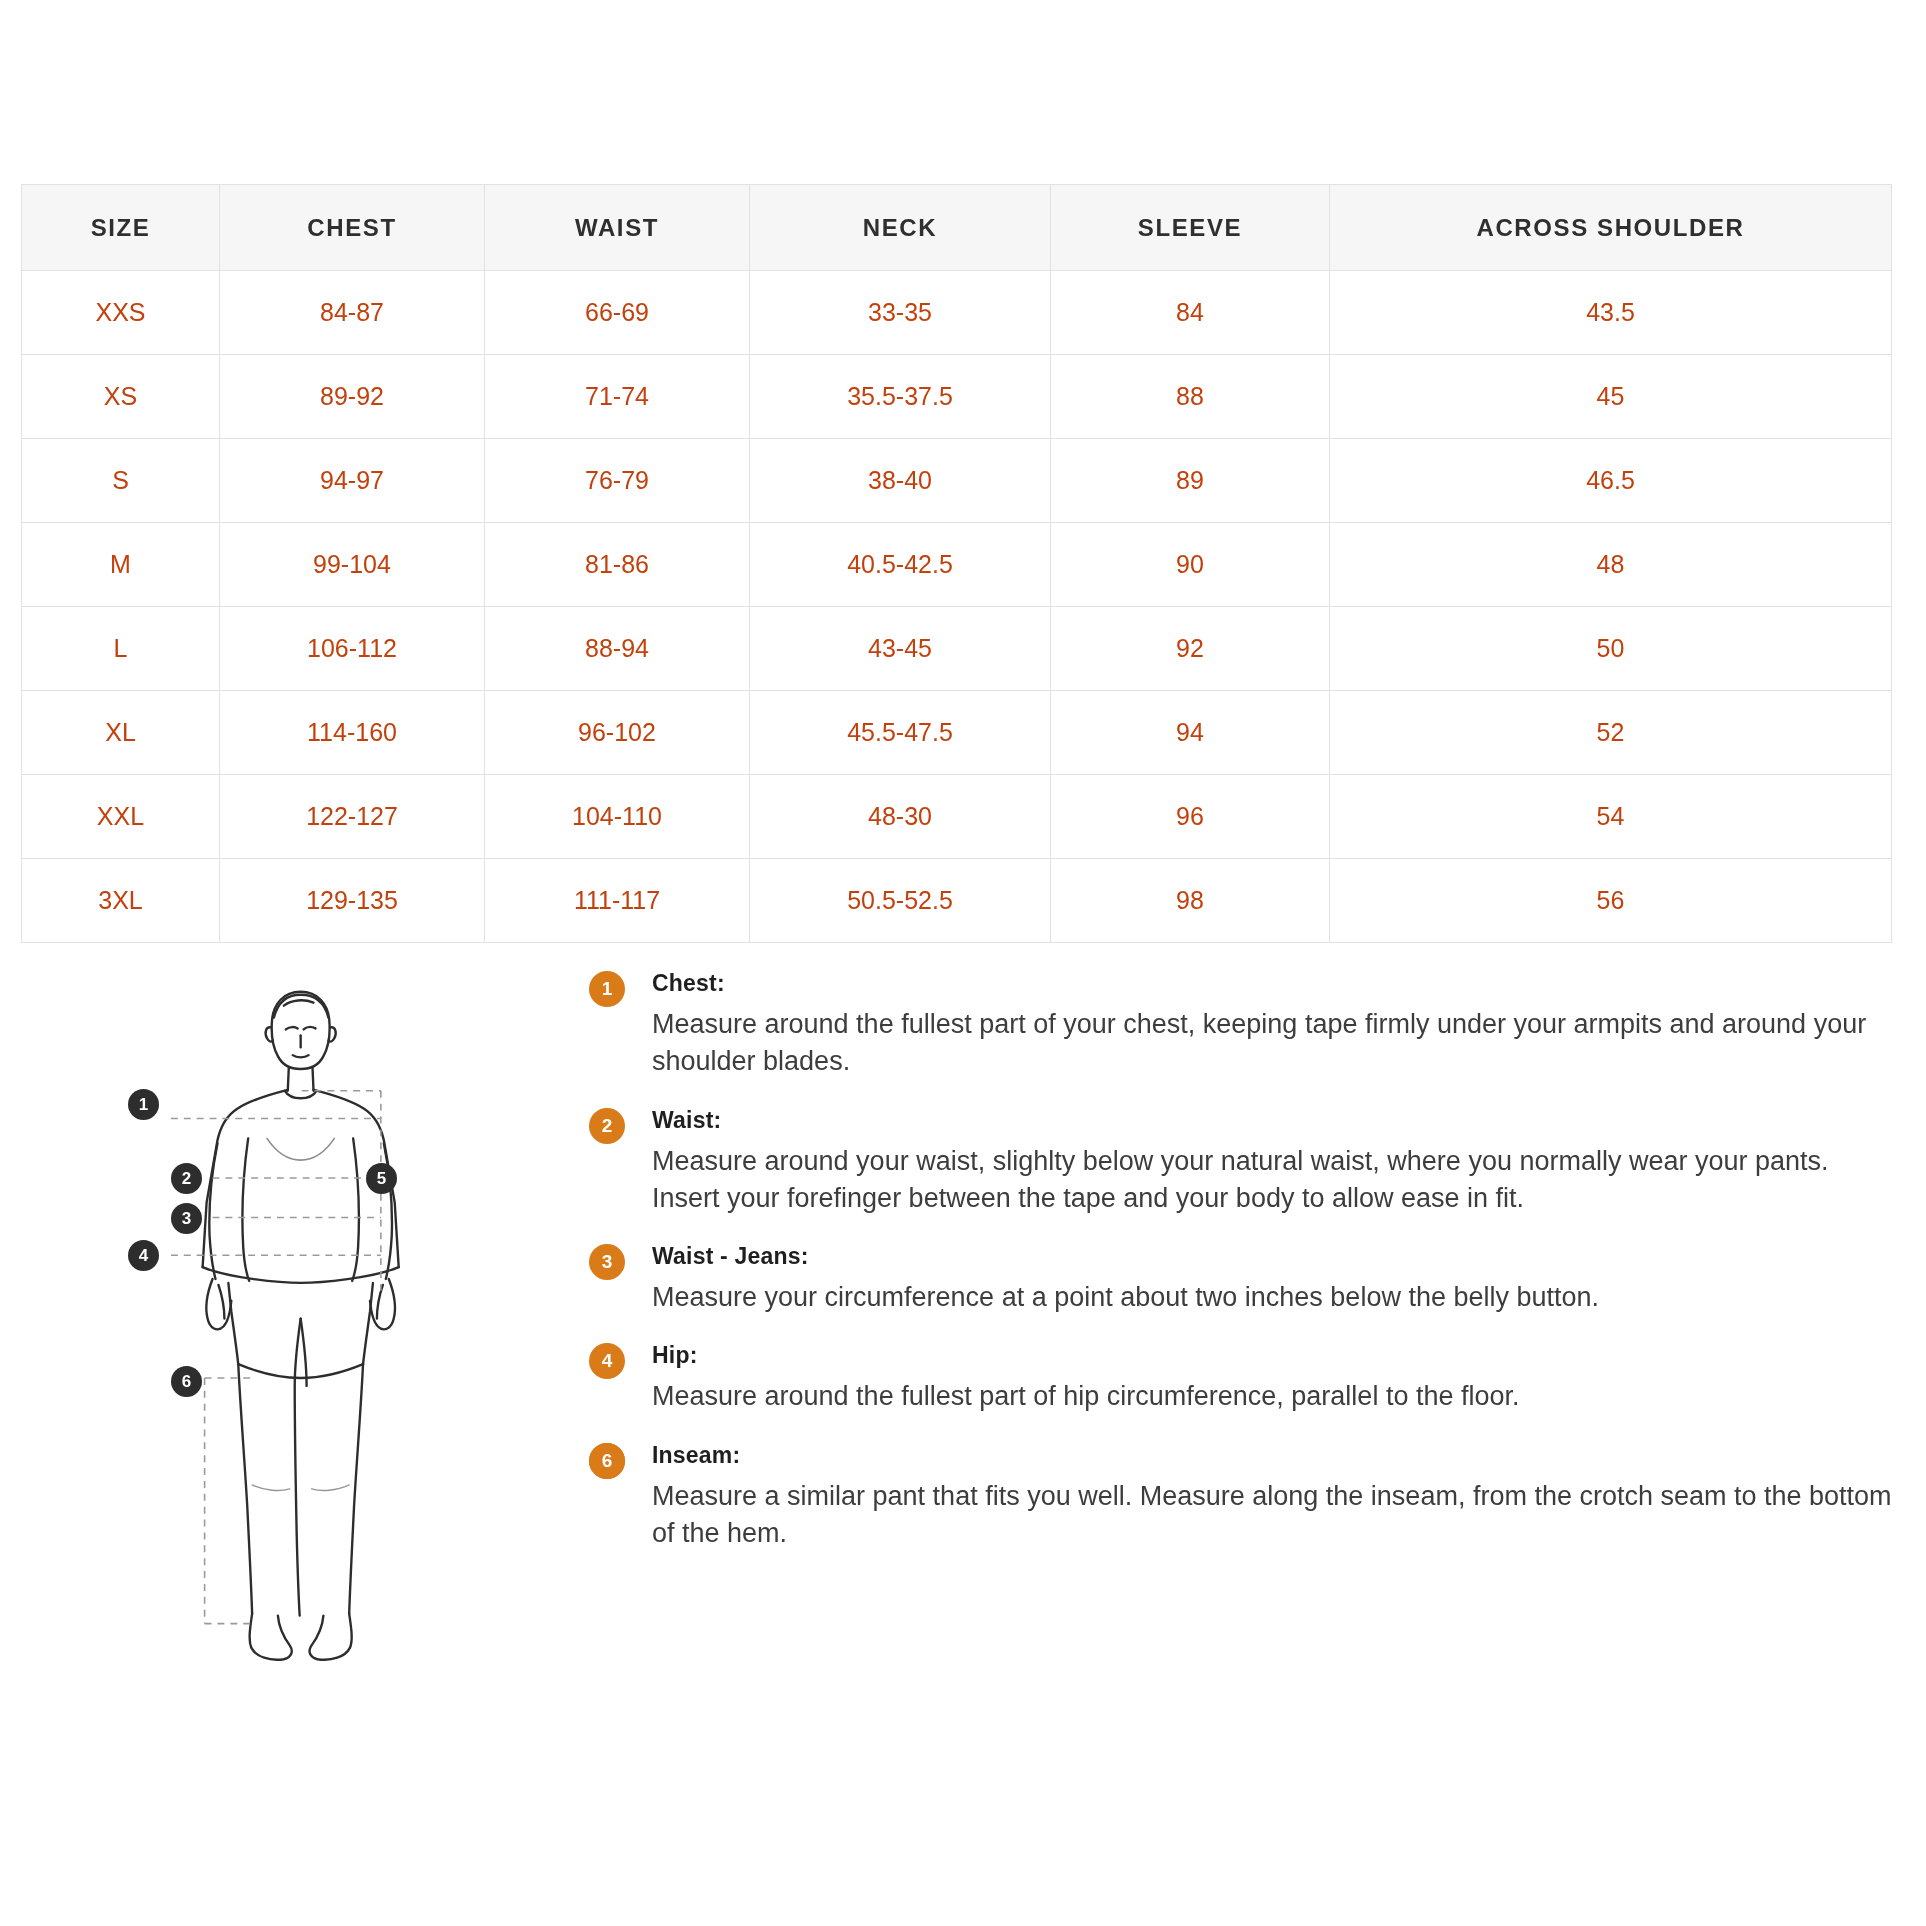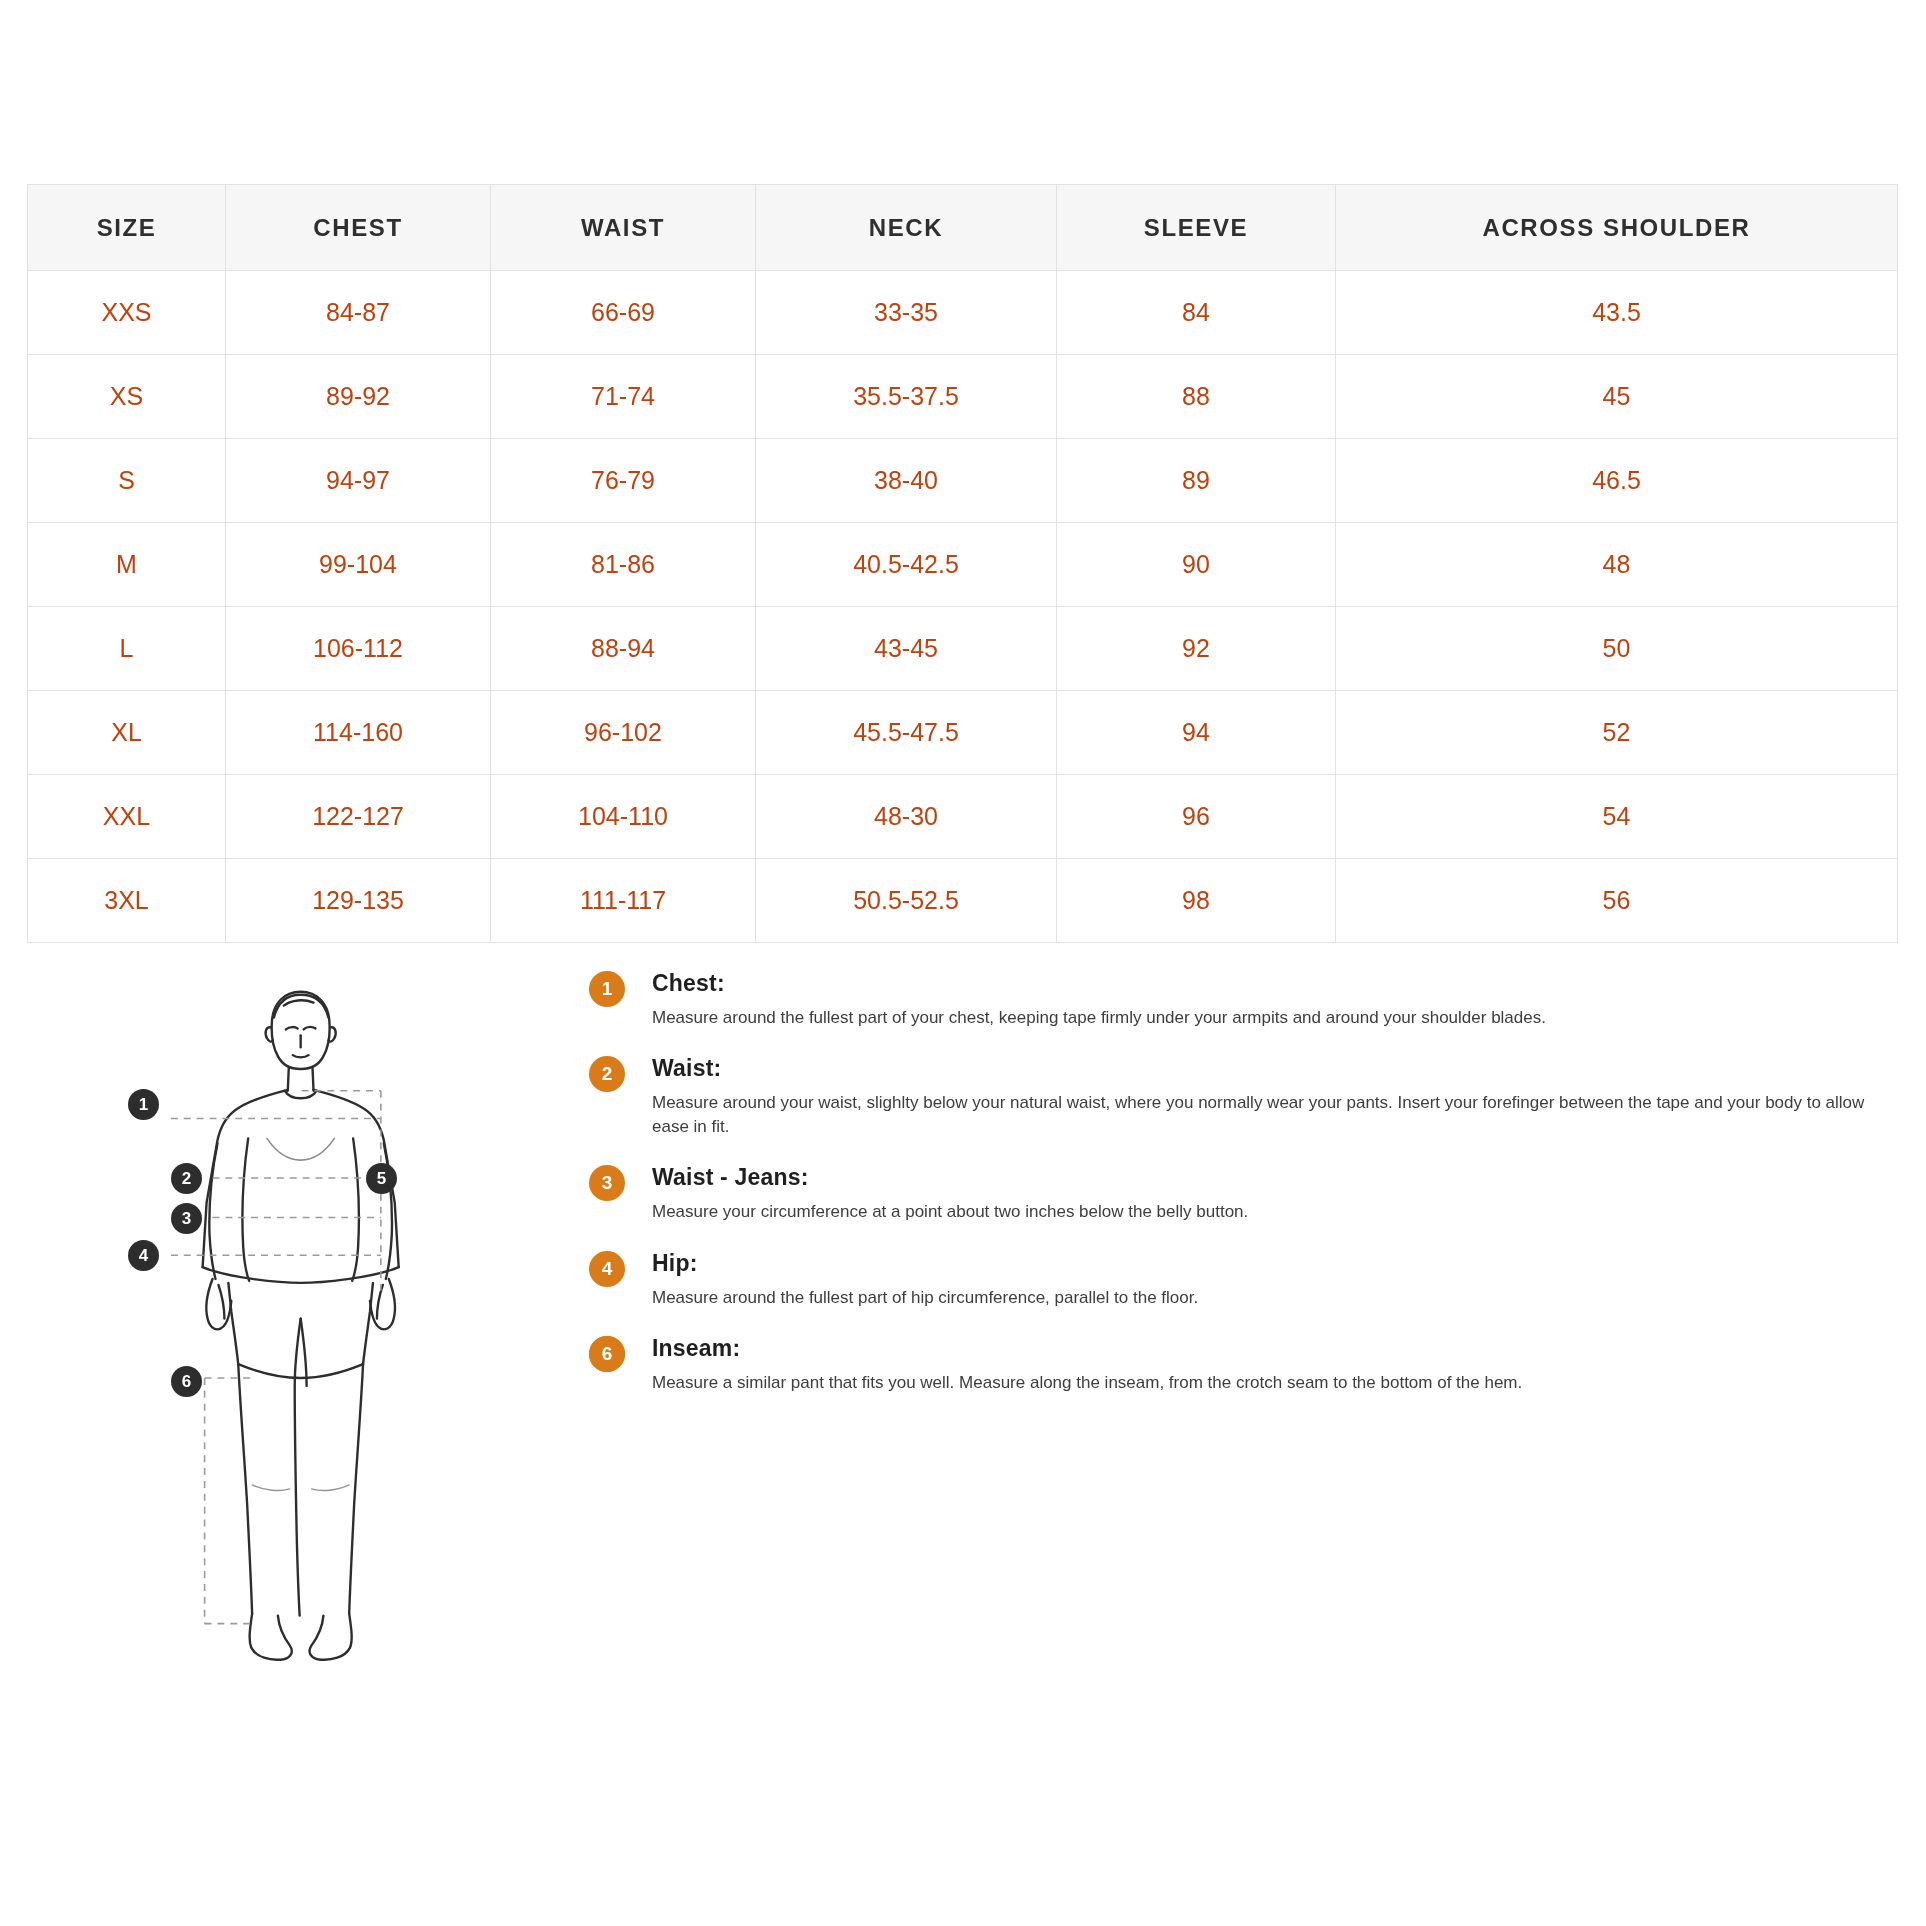--- a/index.html
+++ b/index.html
@@ -18,21 +18,21 @@
   .page {
     position: absolute;
     left: 0; top: 0;
     width: 1927px;
     height: 1927px;
   }
 
   
   .size-table-wrap {
     position: absolute;
-    left: 27px;
+    left: 21px;
     top: 184px;
     width: 1662px;
   }
   table.size-table {
     border-collapse: collapse;
     width: 1871px;
     table-layout: fixed;
   }
   table.size-table th,
   table.size-table td {
@@ -102,21 +102,21 @@
   .guide-label {
     font-size: 23px;
     font-weight: bold;
     color: #1f1f1f;
     letter-spacing: 0.2px;
     display: block;
     margin-bottom: 9px;
     margin-top: 5px;
   }
   .guide-text {
-    font-size: 17px;
+    font-size: 27px;
     line-height: 1.38;
     color: #3d3d3d;
     display: block;
     max-width: 1272px;
   }
 
   
   .fig-marker {
     position: absolute;
     width: 31px;

